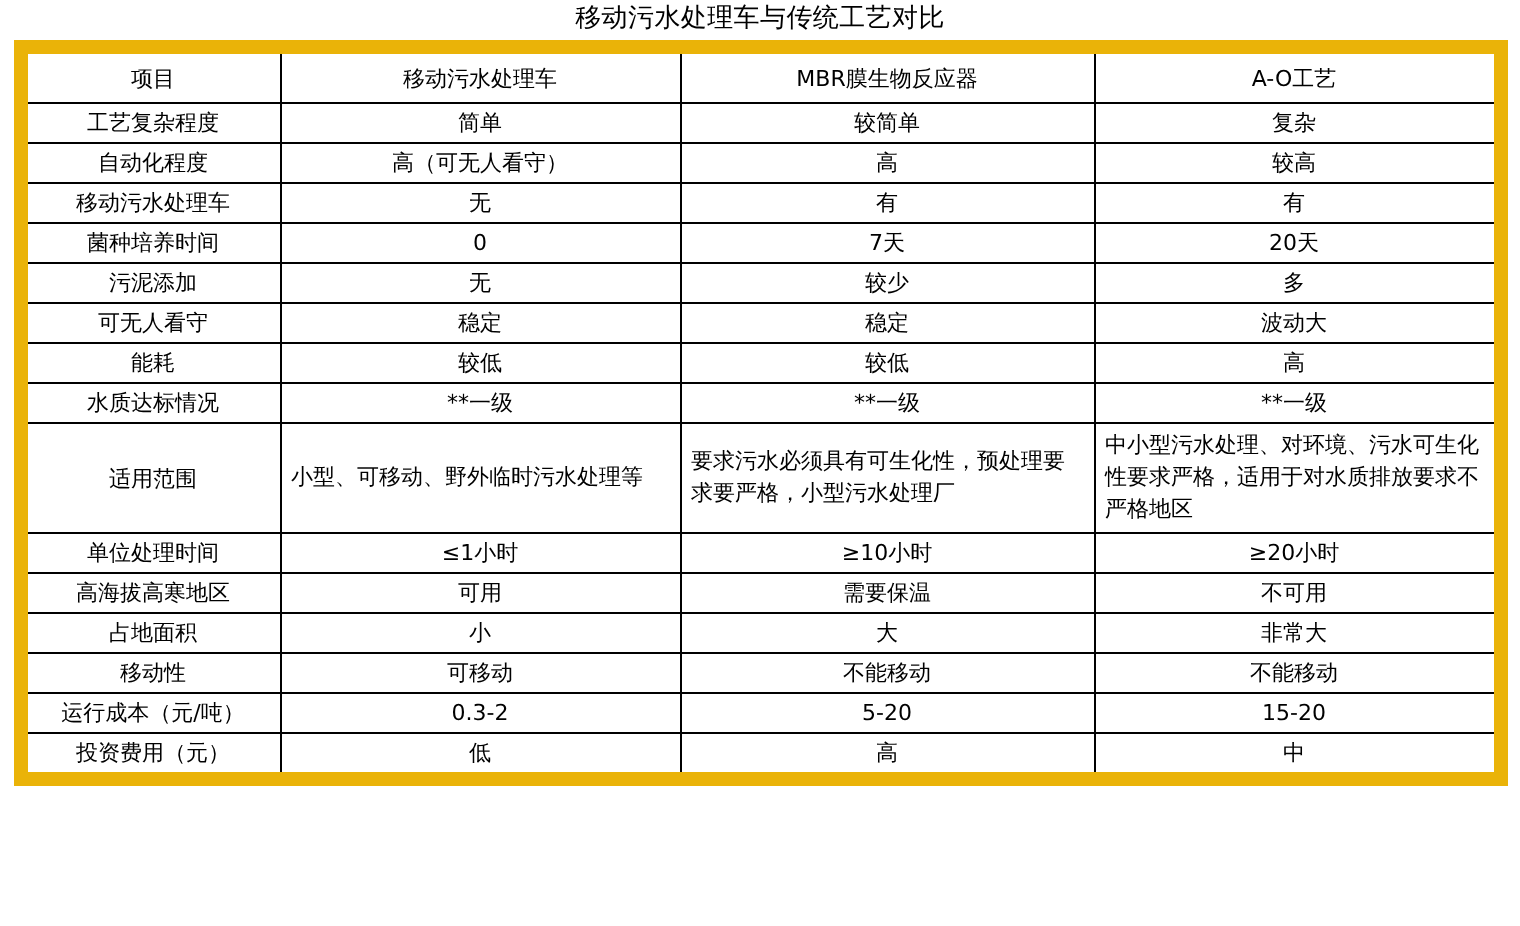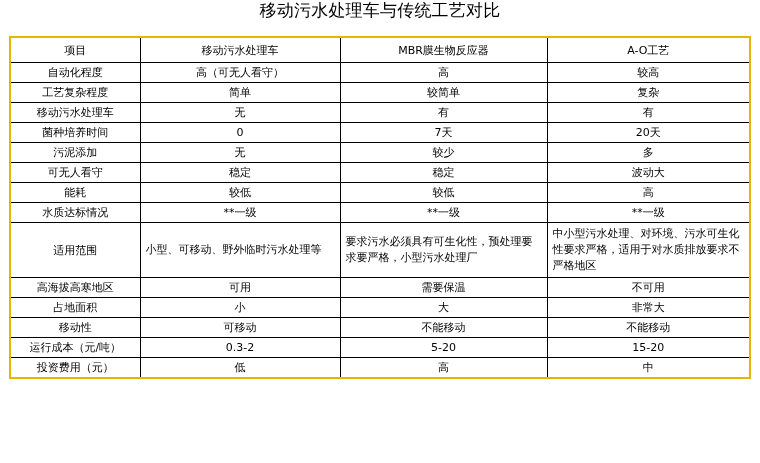--- a/index.html
+++ b/index.html
@@ -15,33 +15,33 @@
     overflow: hidden;
   }
   #page {
     width: 760px;
     height: 463px;
     position: relative;
     background: #ffffff;
   }
   .doc-title {
     text-align: center;
-    font-size: 17px;
+    font-size: 13px;
     line-height: 14px;
     padding-top: 3px;
     padding-bottom: 3px;
     color: #000;
     letter-spacing: 0.2px;
   }
   table.cmp {
     border-collapse: collapse;
     width: 740px;
-    margin: 16px auto;
+    margin: 0 auto;
     table-layout: fixed;
-    border: 2px solid #eab308;
+    border: 7px solid #eab308;
   }
   table.cmp col.c0 { width: 130px; }
   table.cmp col.c1 { width: 200px; }
   table.cmp col.c2 { width: 207px; }
   table.cmp col.c3 { width: 203px; }
   table.cmp td {
     border: 1px solid #000;
     font-size: 11px;
     line-height: 15px;
     text-align: center;
@@ -77,31 +77,31 @@
     </colgroup>
     <tbody>
       <tr class="r-head">
         <td>项目</td>
         <td>移动污水处理车</td>
         <td>MBR膜生物反应器</td>
         <td>A-O工艺</td>
       </tr>
 
       <tr>
+        <td>工艺复杂程度</td>
+        <td>简单</td>
+        <td>较简单</td>
+        <td>复杂</td>
+      </tr>
+
+      <tr>
         <td>自动化程度</td>
         <td>高（可无人看守）</td>
         <td>高</td>
         <td>较高</td>
-      </tr>
-
-      <tr>
-        <td>工艺复杂程度</td>
-        <td>简单</td>
-        <td>较简单</td>
-        <td>复杂</td>
       </tr>
 
 
       <tr>
         <td>移动污水处理车</td>
         <td>无</td>
         <td>有</td>
         <td>有</td>
       </tr>
 
@@ -141,20 +141,26 @@
         <td>**一级</td>
       </tr>
 
       <tr>
         <td>适用范围</td>
         <td class="left-just">小型、可移动、野外临时污水处理等</td>
         <td class="left-just">要求污水必须具有可生化性，预处理要求要严格，小型污水处理厂</td>
         <td class="left-just">中小型污水处理、对环境、污水可生化性要求严格，适用于对水质排放要求不严格地区</td>
       </tr>
 
+      <tr>
+        <td>单位处理时间</td>
+        <td>≤1小时</td>
+        <td>≥10小时</td>
+        <td>≥20小时</td>
+      </tr>
 
       <tr>
         <td>高海拔高寒地区</td>
         <td>可用</td>
         <td>需要保温</td>
         <td>不可用</td>
       </tr>
 
       <tr>
         <td>占地面积</td>

